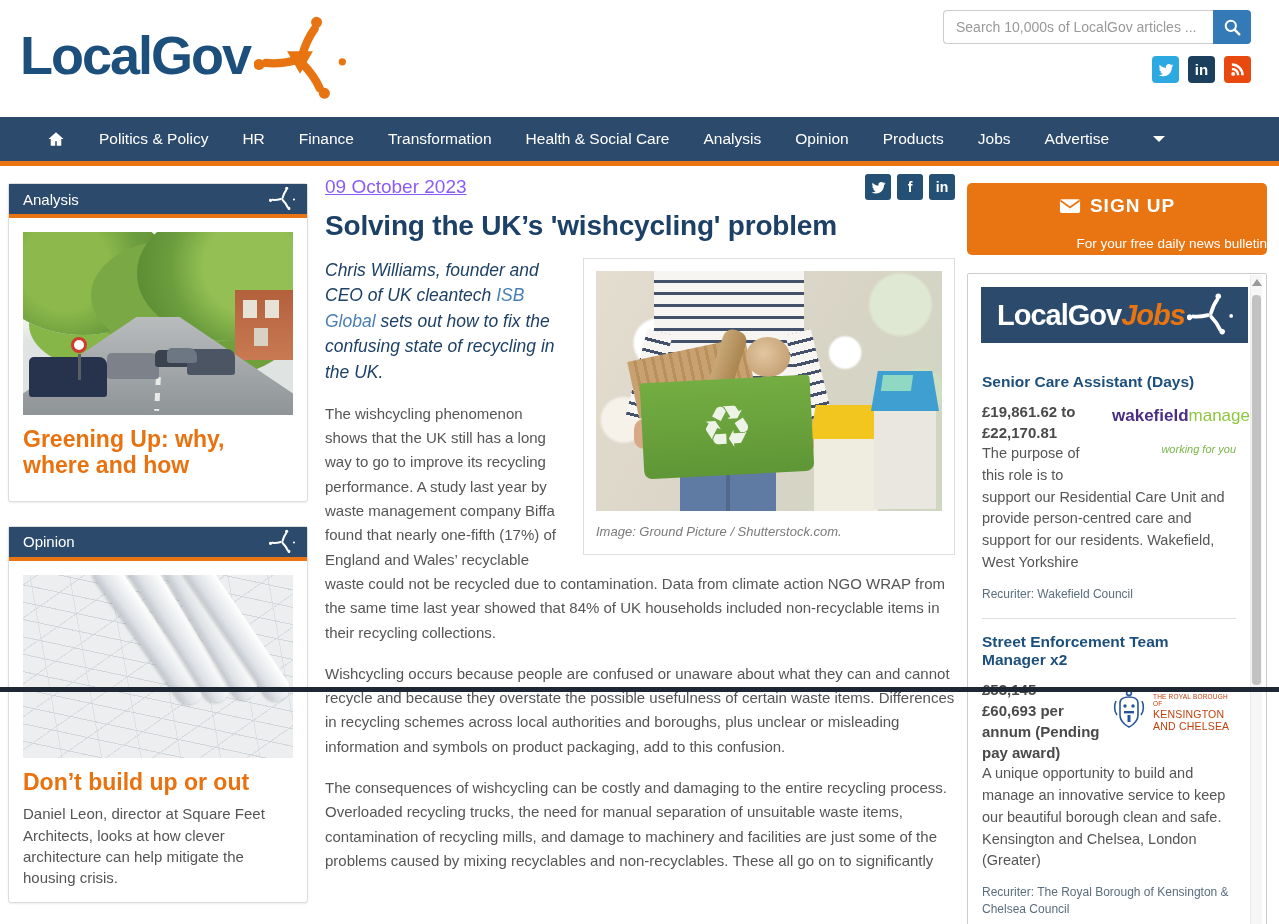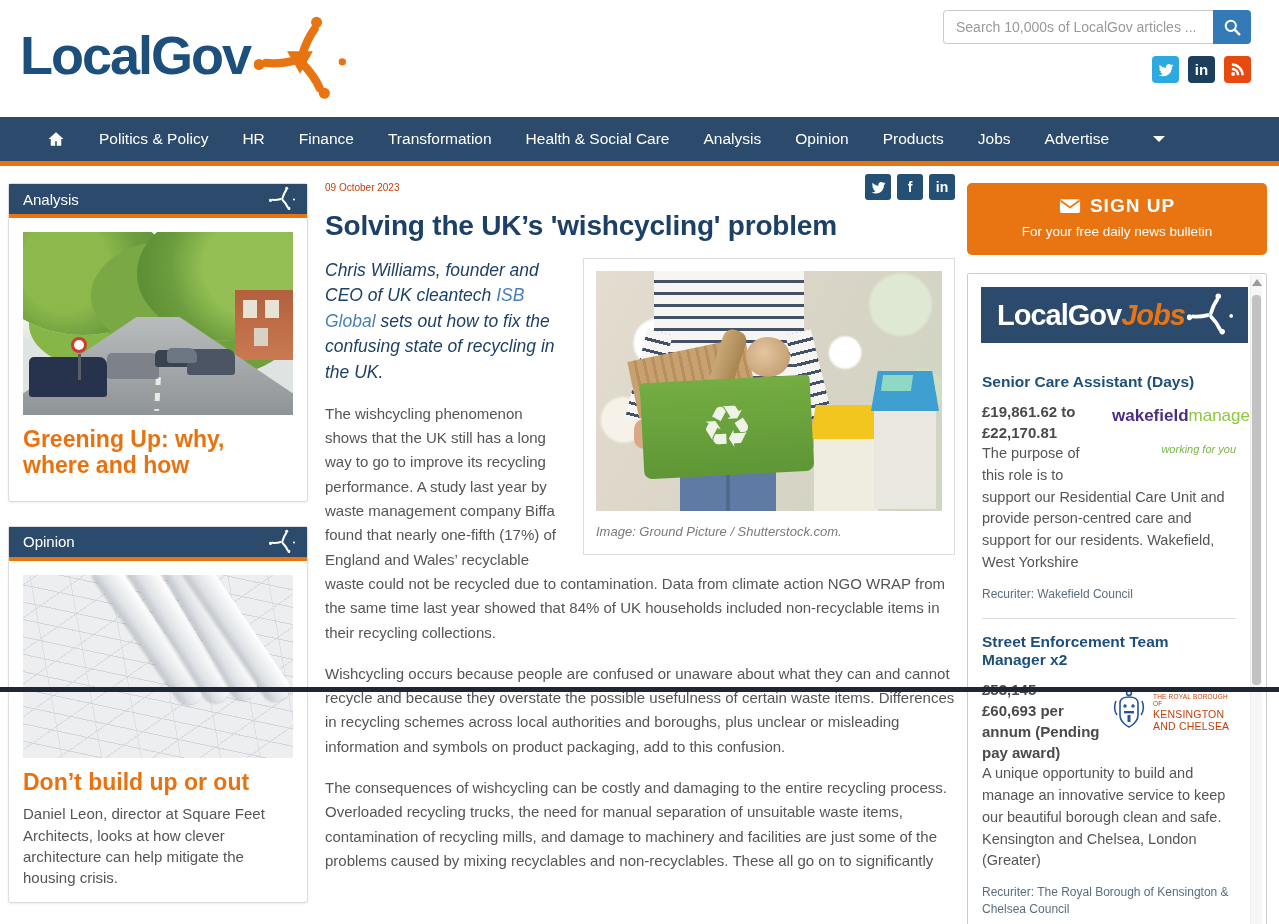--- a/index.html
+++ b/index.html
@@ -76,21 +76,21 @@
     repeating-linear-gradient(80deg, transparent 0 38px, #ced2d8 38px 39px); }
   .blueprint .roll { position:absolute; width:170px; height:26px; border-radius:13px;
     background:linear-gradient(#ffffff, #dfe2e6 70%, #c3c8cf); box-shadow:0 2px 3px rgba(0,0,0,.18); }
   .blueprint .r1 { left:40px; top:44px;  transform:rotate(55deg); }
   .blueprint .r2 { left:70px; top:40px;  transform:rotate(58deg); }
   .blueprint .r3 { left:100px;top:36px;  transform:rotate(60deg); }
   .blueprint .r4 { left:128px;top:40px;  transform:rotate(56deg); }
 
   
   .meta-row { display:flex; justify-content:space-between; align-items:center; }
-  .date { color:#c2410c; font-size:10px; }
+  .date { color:#8b5cf6; font-size:19px;text-decoration:underline; }
   .share { display:flex; gap:6px; }
   .share .sq { width:26px; height:26px; border-radius:3px; background:#255075; color:#fff;
     display:flex; align-items:center; justify-content:center; font-weight:bold; font-size:14px; cursor:pointer; }
   .art-title { color:#1d4066; font-size:28px; font-weight:bold; margin:10px 0 16px; letter-spacing:-.2px; }
   .art-body { color:#555; font-size:15px; line-height:1.62; }
   .art-body p { margin:0 0 17px; }
   .intro { font-style:italic; color:#1d4066; font-size:17.5px; line-height:1.45; }
   .intro a { color:#4a7fb5; text-decoration:none; cursor:pointer; }
   .img-box { float:right; width:372px; border:1px solid #ddd; background:#fff; padding:12px; margin:0 0 10px 16px; }
   .photo { position:relative; width:346px; height:240px; overflow:hidden;
@@ -119,21 +119,21 @@
   .photo .binY:before { content:""; position:absolute; left:-4px; top:-16px; width:72px; height:34px; background:#f2c61f; clip-path:polygon(8% 0,92% 0,100% 100%,0 100%); }
   .photo .binB { position:absolute; left:278px; top:118px; width:62px; height:120px; background:#e9e7df; }
   .photo .binB:before { content:""; position:absolute; left:-3px; top:-18px; width:68px; height:40px; background:#3f9fd0; clip-path:polygon(10% 0,90% 0,100% 100%,0 100%); }
   .photo .binB:after { content:""; position:absolute; left:8px; top:-14px; width:30px; height:16px; background:#8fd8c4; transform:skewX(-8deg); }
   .caption { margin-top:10px; color:#7a7a7a; font-size:13px; font-style:italic; }
 
   
   .signup { background:#e87511; border-radius:5px; height:72px; color:#fff; text-align:center;
     padding-top:12px; cursor:pointer; margin-bottom:18px; }
   .signup-line1 { font-size:19px; font-weight:bold; letter-spacing:1px; display:flex; align-items:center; justify-content:center; gap:9px; }
-  .signup-line2 { font-size:13.5px; margin-top:7px; }
+  .signup-line2 { font-size:13.5px; margin-top:19px;text-align:right; }
 
   .jobs-widget { position:relative; border:1px solid #ccc; border-radius:2px; background:#fff; height:660px; overflow:hidden; }
   .jobs-banner { margin:13px 18px 10px 13px; height:56px; background:#2b4a6c; display:flex; align-items:center;
     padding:0 10px 0 16px; cursor:pointer; }
   .jb-brand { color:#fff; font-size:29px; font-weight:bold; letter-spacing:-1px; }
   .jb-suffix { color:#e87511; font-size:29px; font-weight:bold; font-style:italic; letter-spacing:-1px; }
   .jb-star { width:46px; height:46px; margin-left:2px; }
   .jobs-list { padding:6px 30px 0 14px; }
   .job-title { color:#1d4f7c; font-weight:bold; font-size:15.5px; margin:14px 0 10px; cursor:pointer; }
   .job-salary { color:#4a4a4a; font-weight:bold; font-size:15px; line-height:1.4; }

